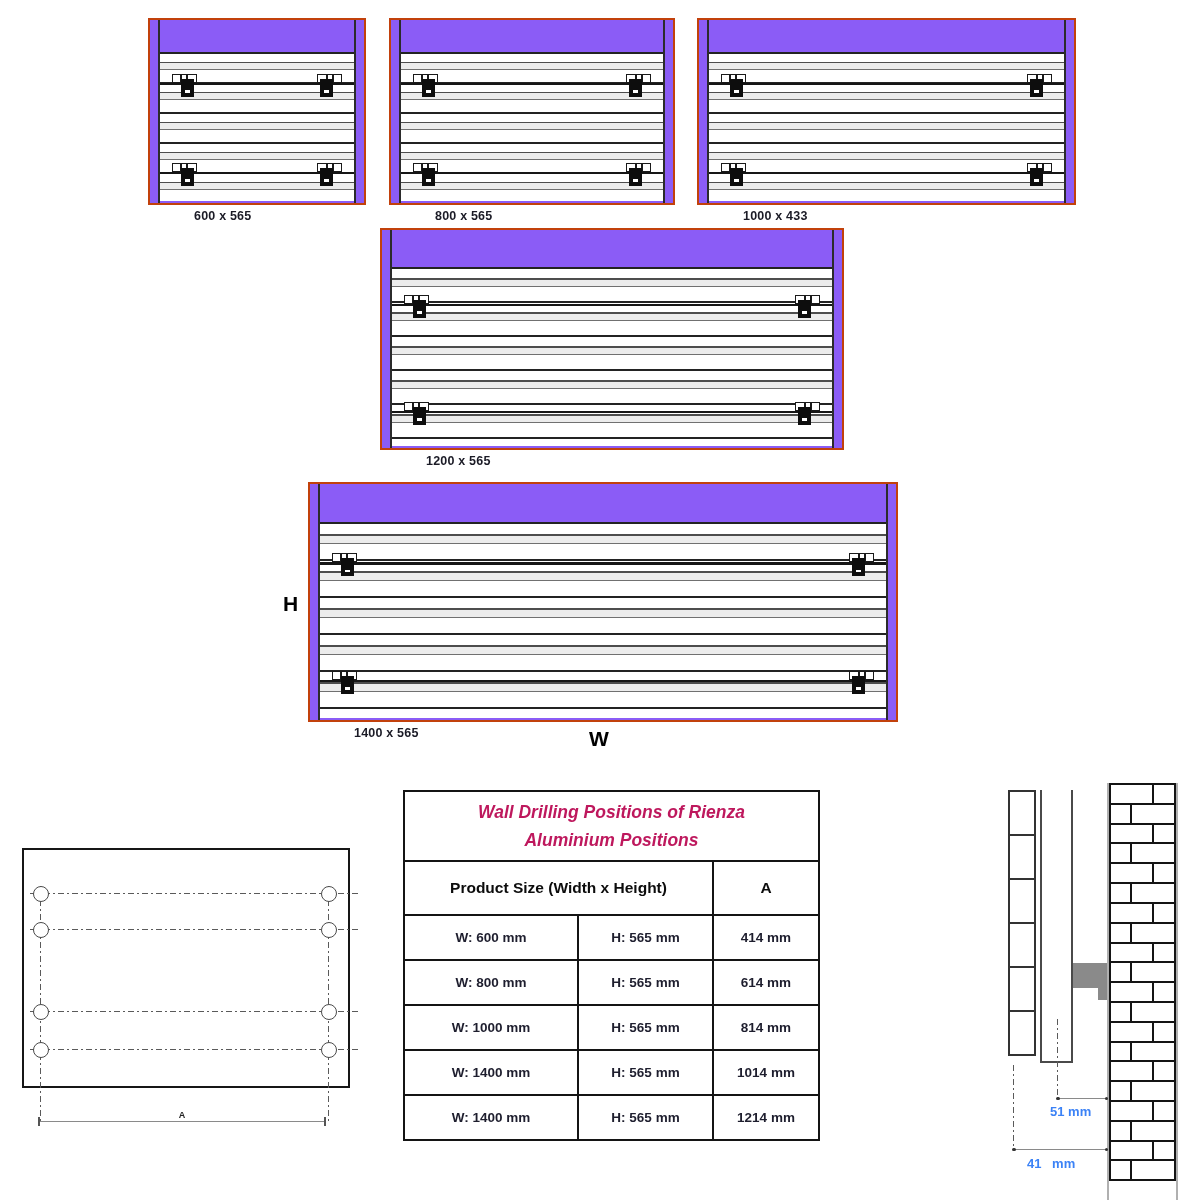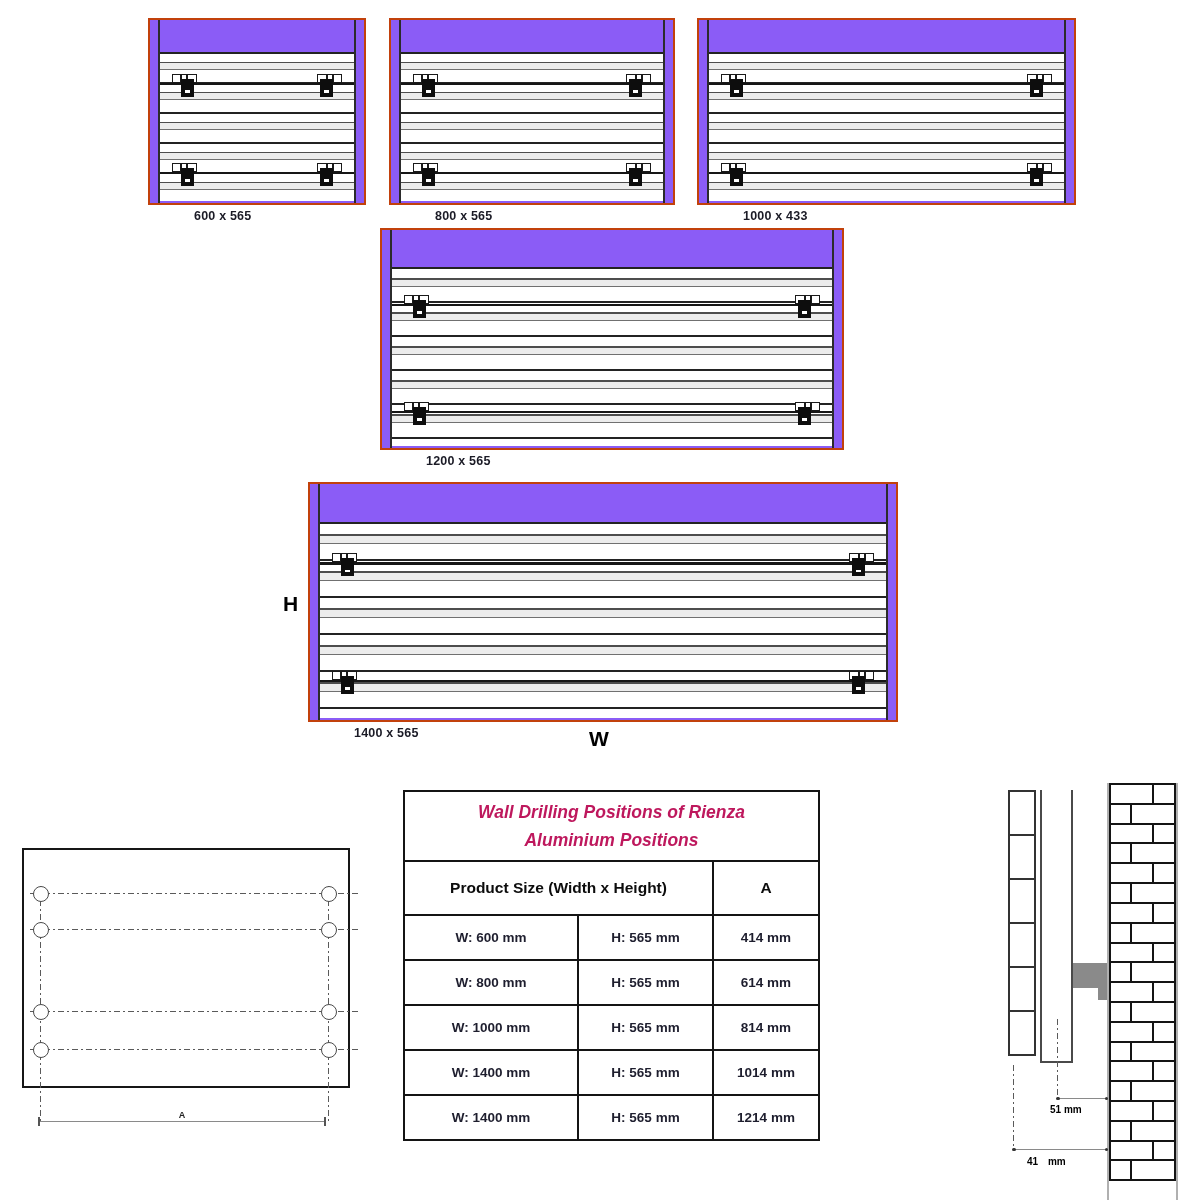--- a/index.html
+++ b/index.html
@@ -95,21 +95,21 @@
   .brick { height:22px; border:2.2px solid #141414; background:#fff; margin-left:-2.2px; flex:none; }
   .brick:first-child { margin-left:0; }
   .dim { position:absolute; border-top:1.3px solid #8a8a8a; }
   .dim::before, .dim::after { content:""; position:absolute; top:-2.2px; width:3.5px; height:3.5px;
     background:#333; border-radius:50%; }
   .dim::before { left:-1px; } .dim::after { right:-1px; }
   .dim51 { left:52px; top:315px; width:50px; }
   .dim91 { left:8px;  top:366px; width:94px; }
   .ddv1 { left:8px;  top:282px; height:85px; }
   .ddv2 { left:52px; top:236px; height:80px; }
-  .dim-text { position:absolute; font-size:10px; font-weight:bold; color:#000000; white-space:nowrap; }
+  .dim-text { position:absolute; font-size:13px; font-weight:bold; color:#3b82f6; white-space:nowrap; }
   .t51 { left:45px; top:321px; }
   .t91 { left:22px; top:373px; word-spacing:7px; }
 </style>
 </head>
 <body>
 
 <div class="page">
 
   <div class="rad rad-s" style="left:148px; top:18px; width:218px; height:187px;">
     <div class="rad-body slat30">

